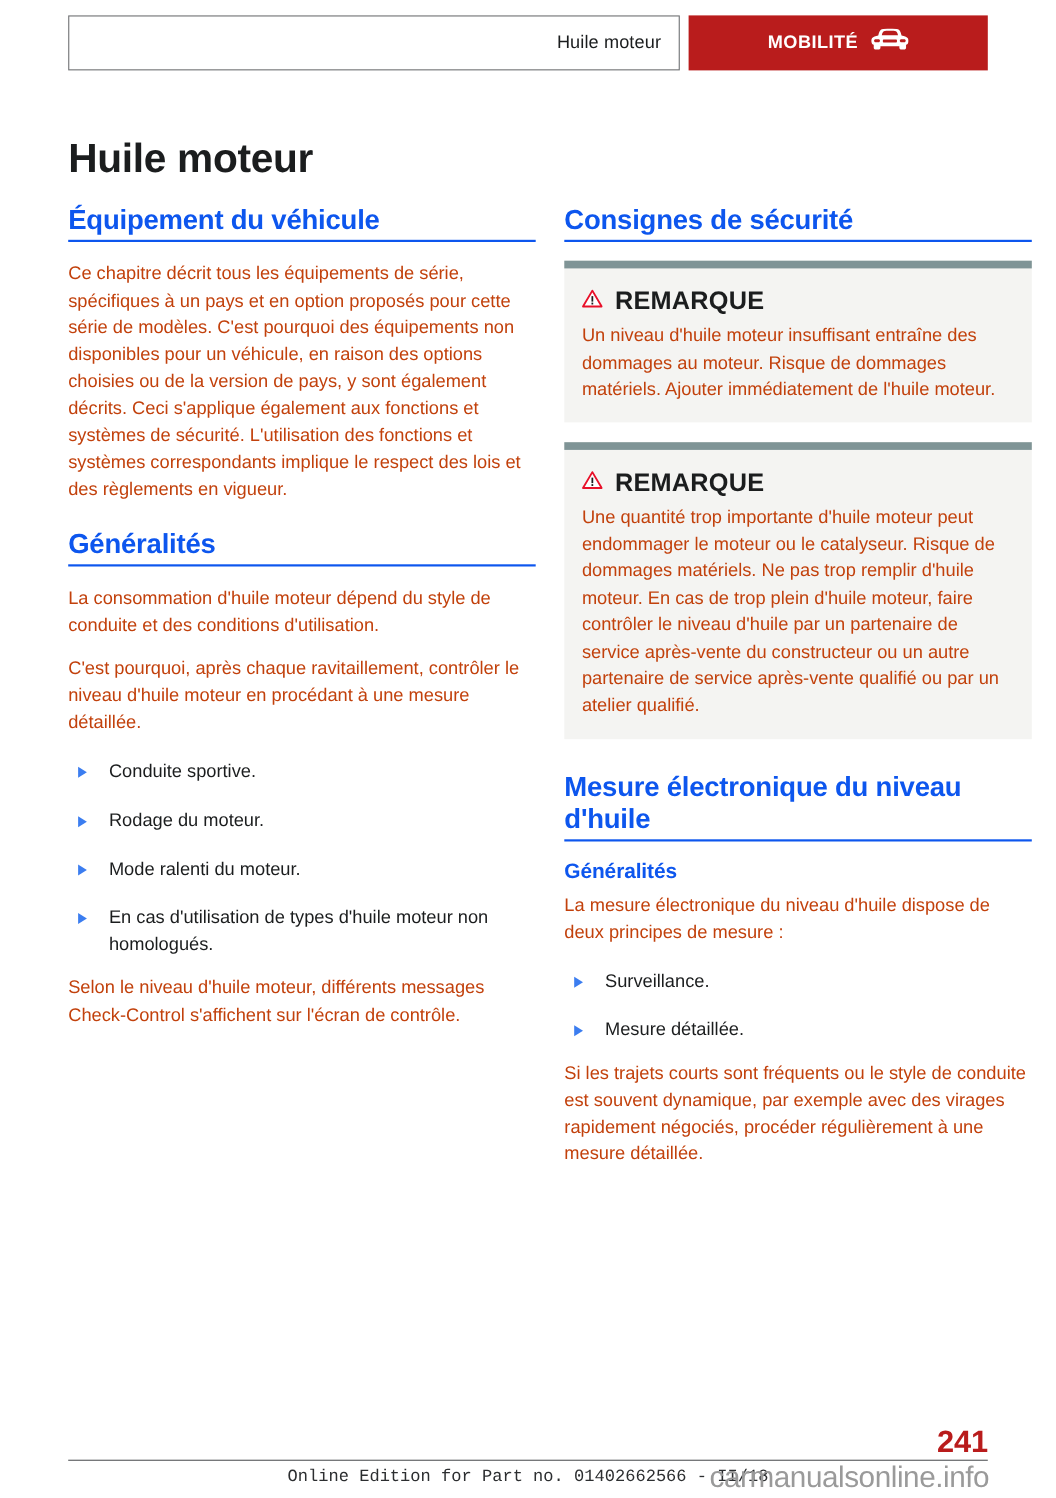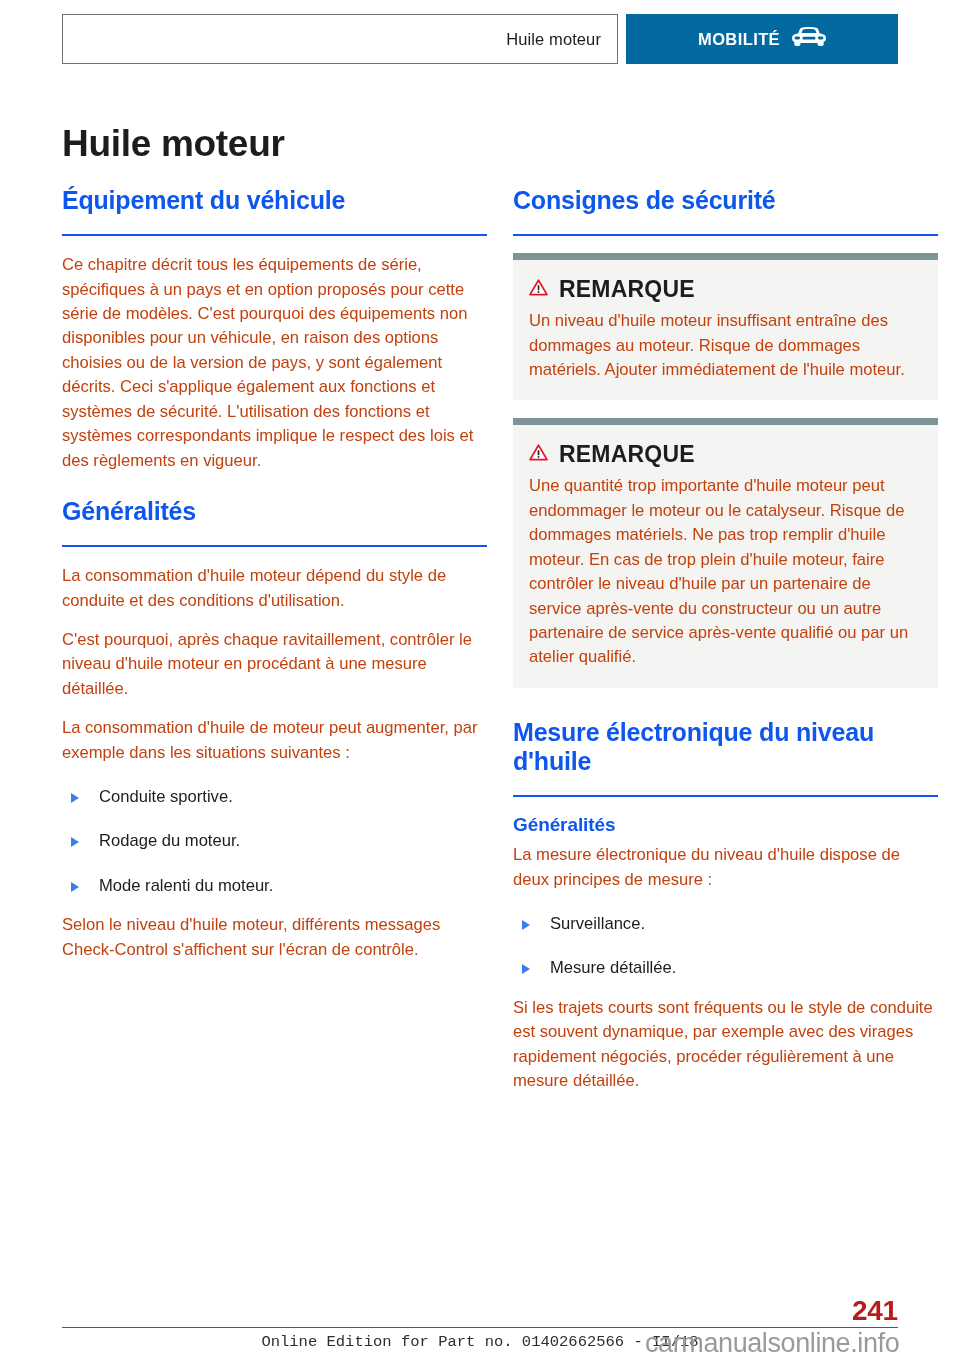--- a/index.html
+++ b/index.html
@@ -36,21 +36,21 @@
     padding-right: 16px;
     background: #ffffff;
   }
   .header-chapter-text {
     font-size: 16.5px;
     color: #1b1d1e;
     letter-spacing: .1px;
   }
   .header-section {
     width: 272px;
-    background: #0369a1;
+    background: #b91c1c;
     display: flex;
     align-items: center;
     justify-content: center;
     gap: 12px;
     margin-left: 8px;
   }
   .header-section-text {
     color: #ffffff;
     font-size: 16.5px;
     font-weight: bold;
@@ -79,21 +79,21 @@
   .col-right { left: 513px; }
 
   
   .h-major {
     font-size: 25px;
     font-weight: bold;
     color: #0d56ee;
     letter-spacing: -.2px;
     line-height: 1.17;
     margin: 0;
-    padding-bottom: 19px;
+    padding-bottom: 3px;
   }
   .rule-blue {
     height: 2px;
     background: #0d56ee;
     width: 100%;
     margin-bottom: 17px;
   }
   .h-minor {
     font-size: 19px;
     font-weight: bold;
@@ -236,34 +236,37 @@
   <h2 class="h-major">Équipement du véhicule</h2>
   <div class="rule-blue"></div>
 
   <p class="body">Ce chapitre décrit tous les équipements de série, spécifiques à un pays et en option proposés pour cette série de modèles. C'est pourquoi des équipements non disponibles pour un véhicule, en raison des options choisies ou de la version de pays, y sont également décrits. Ceci s'applique également aux fonctions et systèmes de sécurité. L'utilisation des fonctions et systèmes correspondants implique le respect des lois et des règlements en vigueur.</p>
 
   <h2 class="h-major" style="margin-top:24px;">Généralités</h2>
   <div class="rule-blue"></div>
 
   <p class="body">La consommation d'huile moteur dépend du style de conduite et des conditions d'utilisation.</p>
   <p class="body">C'est pourquoi, après chaque ravitaillement, contrôler le niveau d'huile moteur en procédant à une mesure détaillée.</p>
-  <p class="body">La consommation d'huile de moteur peut augmenter, par exemple dans les situations suivantes :</p>
 
   <ul class="tri-list">
     <li>
       <span class="tri-marker"></span>
       <span>Conduite sportive.</span>
     </li>
     <li>
       <span class="tri-marker"></span>
       <span>Rodage du moteur.</span>
     </li>
     <li>
       <span class="tri-marker"></span>
       <span>Mode ralenti du moteur.</span>
+    </li>
+    <li>
+      <span class="tri-marker"></span>
+      <span>En cas d'utilisation de types d'huile moteur non homologués.</span>
     </li>
   </ul>
 
   <p class="body">Selon le niveau d'huile moteur, différents messages Check-Control s'affichent sur l'écran de contrôle.</p>
 </div>
 
 <div class="col col-right">
 
   <h2 class="h-major">Consignes de sécurité</h2>
   <div class="rule-blue"></div>

